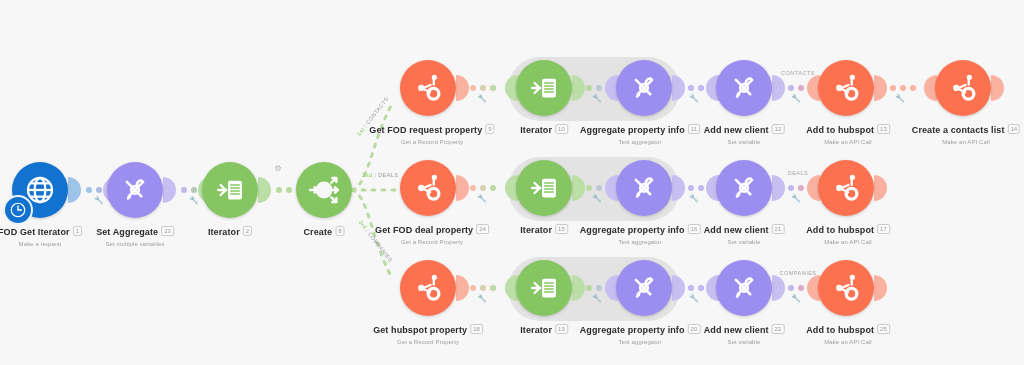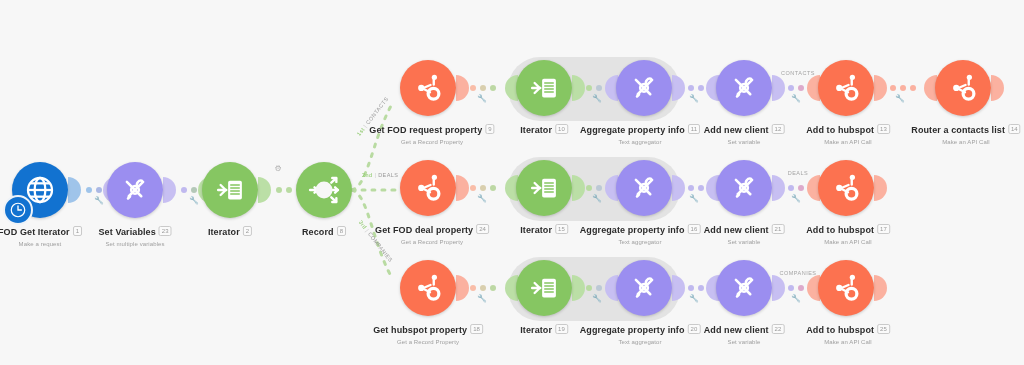--- a/index.html
+++ b/index.html
@@ -582,28 +582,28 @@
       <circle cx="16.4" cy="16.6" r="4.3" fill="none" stroke="#ffffff" stroke-width="2.6"></circle>
     </svg>
   </div>
   <div class="cap right" style="left:874px; top:275px; background:#fbb1a0;"></div>
 
   <div class="label" style="left:40px; top:221px;">
     <span class="title">FOD Get Iterator</span><span class="badge">1</span>
     <div class="sub">Make a request</div>
   </div>
   <div class="label" style="left:135px; top:221px;">
-    <span class="title">Set Variables</span><span class="badge">23</span>
+    <span class="title">Set Aggregate</span><span class="badge">23</span>
     <div class="sub">Set multiple variables</div>
   </div>
   <div class="label" style="left:230px; top:221px;">
     <span class="title">Iterator</span><span class="badge">2</span>
   </div>
   <div class="label" style="left:324px; top:221px;">
-    <span class="title">Record</span><span class="badge">8</span>
+    <span class="title">Create</span><span class="badge">8</span>
   </div>
 
   <div class="label" style="left:432px; top:119px;">
     <span class="title">Get FOD request property</span><span class="badge">9</span>
     <div class="sub">Get a Record Property</div>
   </div>
   <div class="label" style="left:544px; top:119px;">
     <span class="title">Iterator</span><span class="badge">10</span>
   </div>
   <div class="label" style="left:640px; top:119px;">
@@ -612,21 +612,21 @@
   </div>
   <div class="label" style="left:744px; top:119px;">
     <span class="title">Add new client</span><span class="badge">12</span>
     <div class="sub">Set variable</div>
   </div>
   <div class="label" style="left:848px; top:119px;">
     <span class="title">Add to hubspot</span><span class="badge">13</span>
     <div class="sub">Make an API Call</div>
   </div>
   <div class="label" style="left:966px; top:119px;">
-    <span class="title">Router a contacts list</span><span class="badge">14</span>
+    <span class="title">Create a contacts list</span><span class="badge">14</span>
     <div class="sub">Make an API Call</div>
   </div>
 
   <div class="label" style="left:432px; top:219px;">
     <span class="title">Get FOD deal property</span><span class="badge">24</span>
     <div class="sub">Get a Record Property</div>
   </div>
   <div class="label" style="left:544px; top:219px;">
     <span class="title">Iterator</span><span class="badge">15</span>
   </div>

